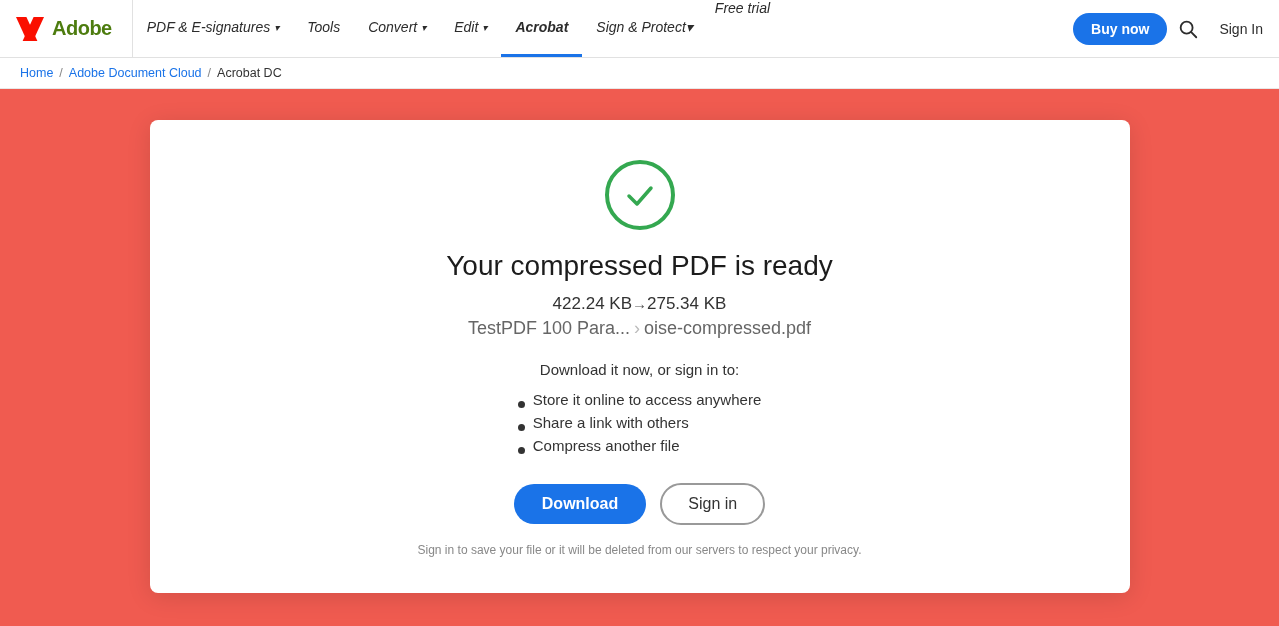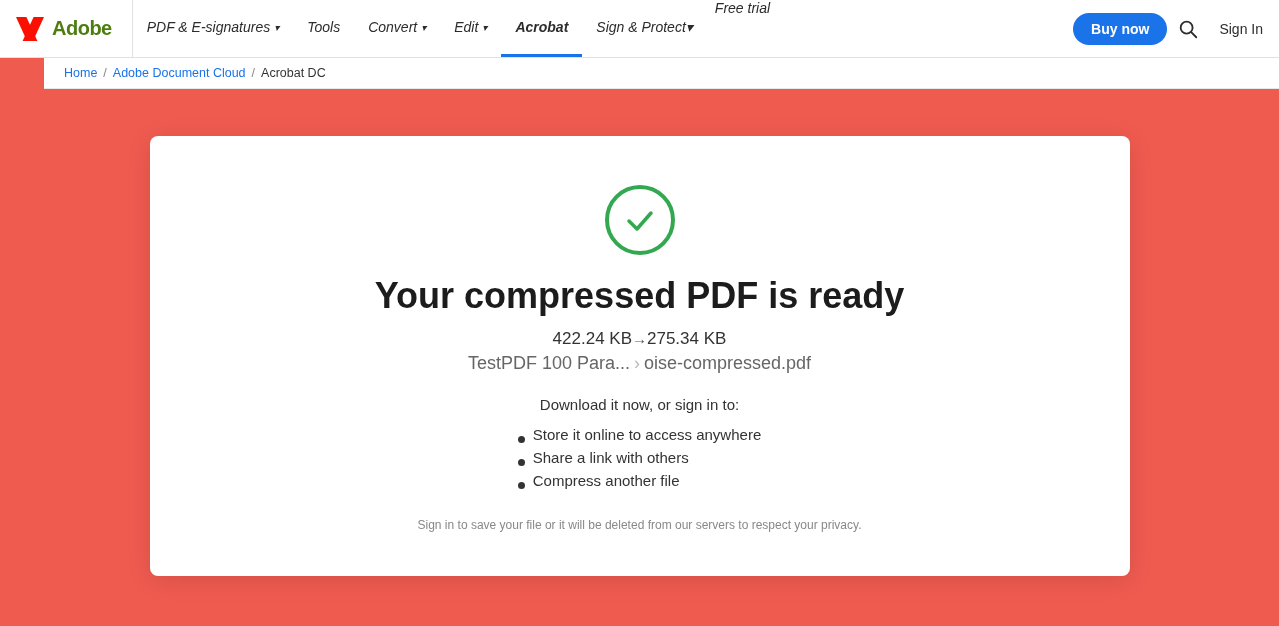--- a/index.html
+++ b/index.html
@@ -121,21 +121,20 @@
     
     .breadcrumb {
       background: #fff;
       padding: 8px 20px;
       font-size: 12.5px;
       color: #555;
       display: flex;
       align-items: center;
       gap: 6px;
       border-bottom: 1px solid #e8e8e8;
-      margin-left: 44px;
     }
     .breadcrumb a {
       color: #1a73e8;
       text-decoration: none;
       cursor: pointer;
     }
     .breadcrumb-sep { color: #888; }
     .breadcrumb-current { color: #333; font-weight: 400; }
 
     
@@ -175,22 +174,22 @@
       align-items: center;
       justify-content: center;
       margin-bottom: 20px;
     }
     .check-mark {
       width: 34px;
       height: 34px;
     }
 
     .card-title {
-      font-size: 36px;
-      font-weight: 700;
+      font-size: 28px;
+      font-weight: 400;
       color: #1c1c1c;
       margin-bottom: 12px;
     }
 
     .file-size-row {
       font-size: 17px;
       color: #333;
       margin-bottom: 4px;
       display: flex;
       align-items: center;
@@ -357,16 +356,20 @@
       <li>
         <span class="bullet-dot"></span>
         <span>Share a link with others</span>
       </li>
       <li>
         <span class="bullet-dot"></span>
         <span>Compress another file</span>
       </li>
     </ul>
 
+    <div class="action-buttons">
+      <button class="btn-download">Download</button>
+      <button class="btn-signin">Sign in</button>
+    </div>
 
     <p class="privacy-note">Sign in to save your file or it will be deleted from our servers to respect your privacy.</p>
   </div>
 </div>
 
 </body></html>

